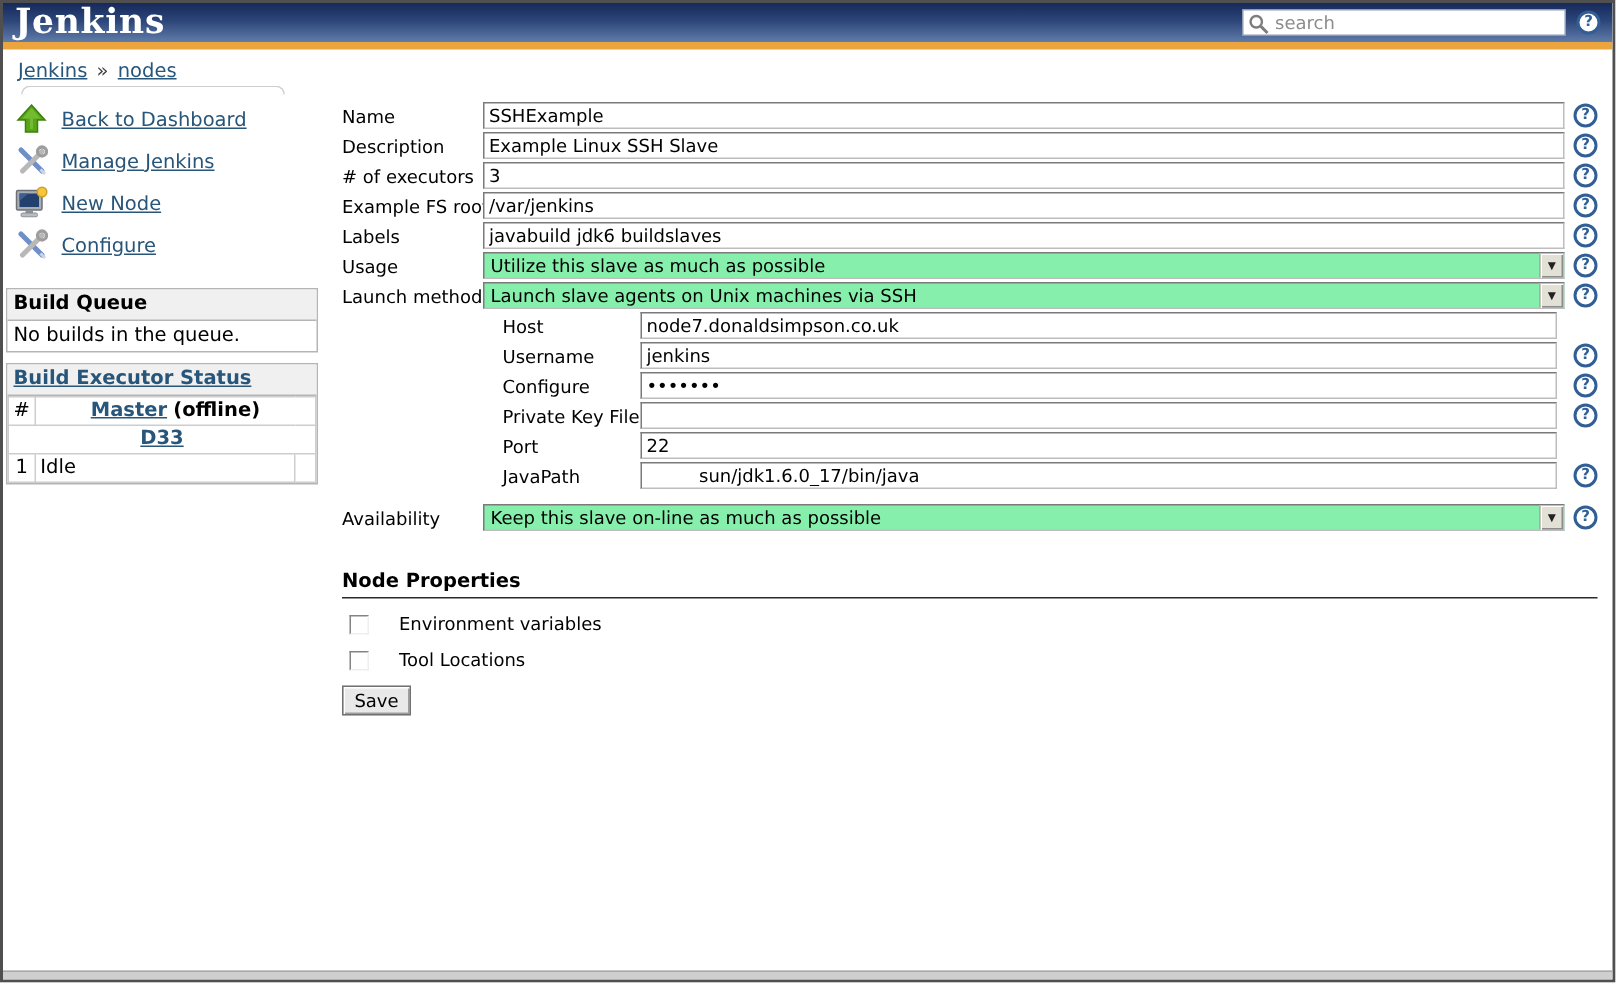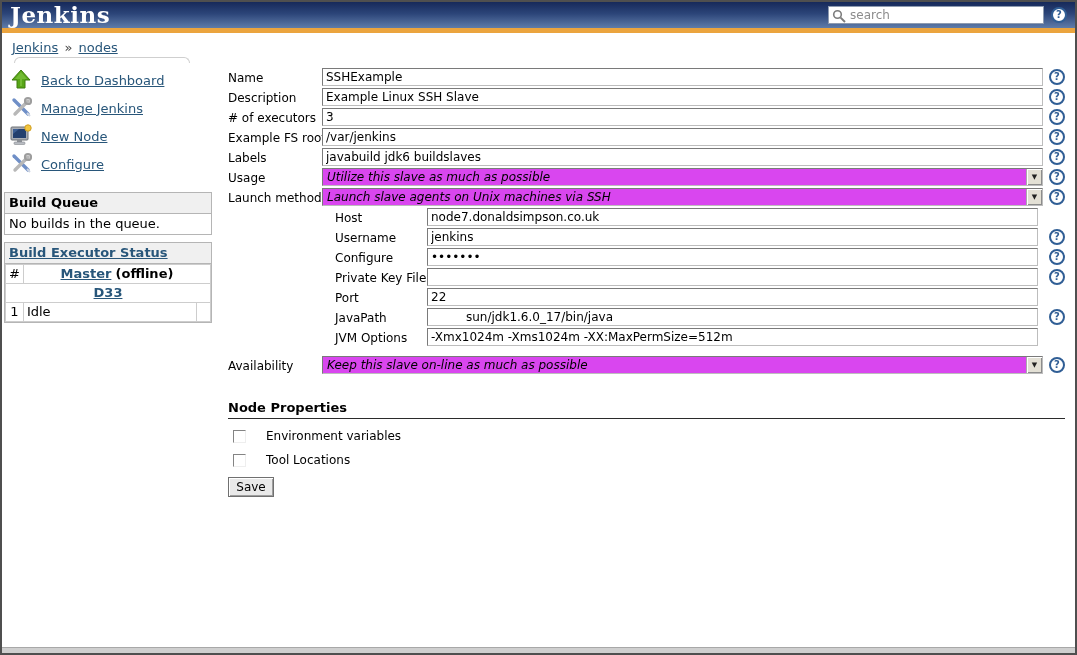--- a/index.html
+++ b/index.html
@@ -70,21 +70,21 @@
   .fcontrol { flex:1 1 auto; min-width:0; }
   .form-row.indent .fcontrol { margin-right:5px; }
   .tinput {
     width:100%; height:18px; border:1px solid;
     border-color:#7a7a7a #bdbdbd #bdbdbd #7a7a7a; background:#fff;
     font:12px "DejaVu Sans","Liberation Sans",sans-serif; padding:1px 3px; color:#000;
   }
   .tinput.text-offset { padding-left:38px; }
   .selbox {
     display:flex; height:18px; border:1px solid;
-    border-color:#7a7a7a #bdbdbd #bdbdbd #7a7a7a; background:#d946ef; cursor:default;font-style:italic;
+    border-color:#7a7a7a #bdbdbd #bdbdbd #7a7a7a; background:#86efac; cursor:default;
   }
   .seltext { flex:1 1 auto; padding:1px 4px; line-height:15px; white-space:nowrap; overflow:hidden; }
   .selbtn {
     flex:0 0 16px; background:#e3e0d5; border-left:1px solid #aaa;
     box-shadow:inset 1px 1px 0 #fff, inset -1px -1px 0 #8c8c8c;
     font-size:7px; line-height:16px; text-align:center; color:#222; cursor:pointer;
   }
   .helpslot { flex:0 0 22px; display:flex; justify-content:flex-end; padding-top:1px; }
   
   .node-props { margin-top:26px; }
@@ -363,30 +363,20 @@
     <label class="flabel">JavaPath</label>
     <div class="fcontrol">
       <input class="tinput text-offset" value="sun/jdk1.6.0_17/bin/java" style="">
       
     </div>
     <div class="helpslot">
       <span class="help-icon">?</span>
     </div>
   </div>
 
-  <div class="form-row indent">
-    <label class="flabel">JVM Options</label>
-    <div class="fcontrol">
-      <input class="tinput" value="-Xmx1024m -Xms1024m -XX:MaxPermSize=512m" style="">
-      
-    </div>
-    <div class="helpslot">
-      <span class="help-icon" style="visibility: hidden;"></span>
-    </div>
-  </div>
 
   <div class="form-row gap-top">
     <label class="flabel">Availability</label>
     <div class="fcontrol">
 
       <div class="selbox">
         <span class="seltext">Keep this slave on-line as much as possible</span>
         <span class="selbtn">▼</span>
       </div>
     </div>

